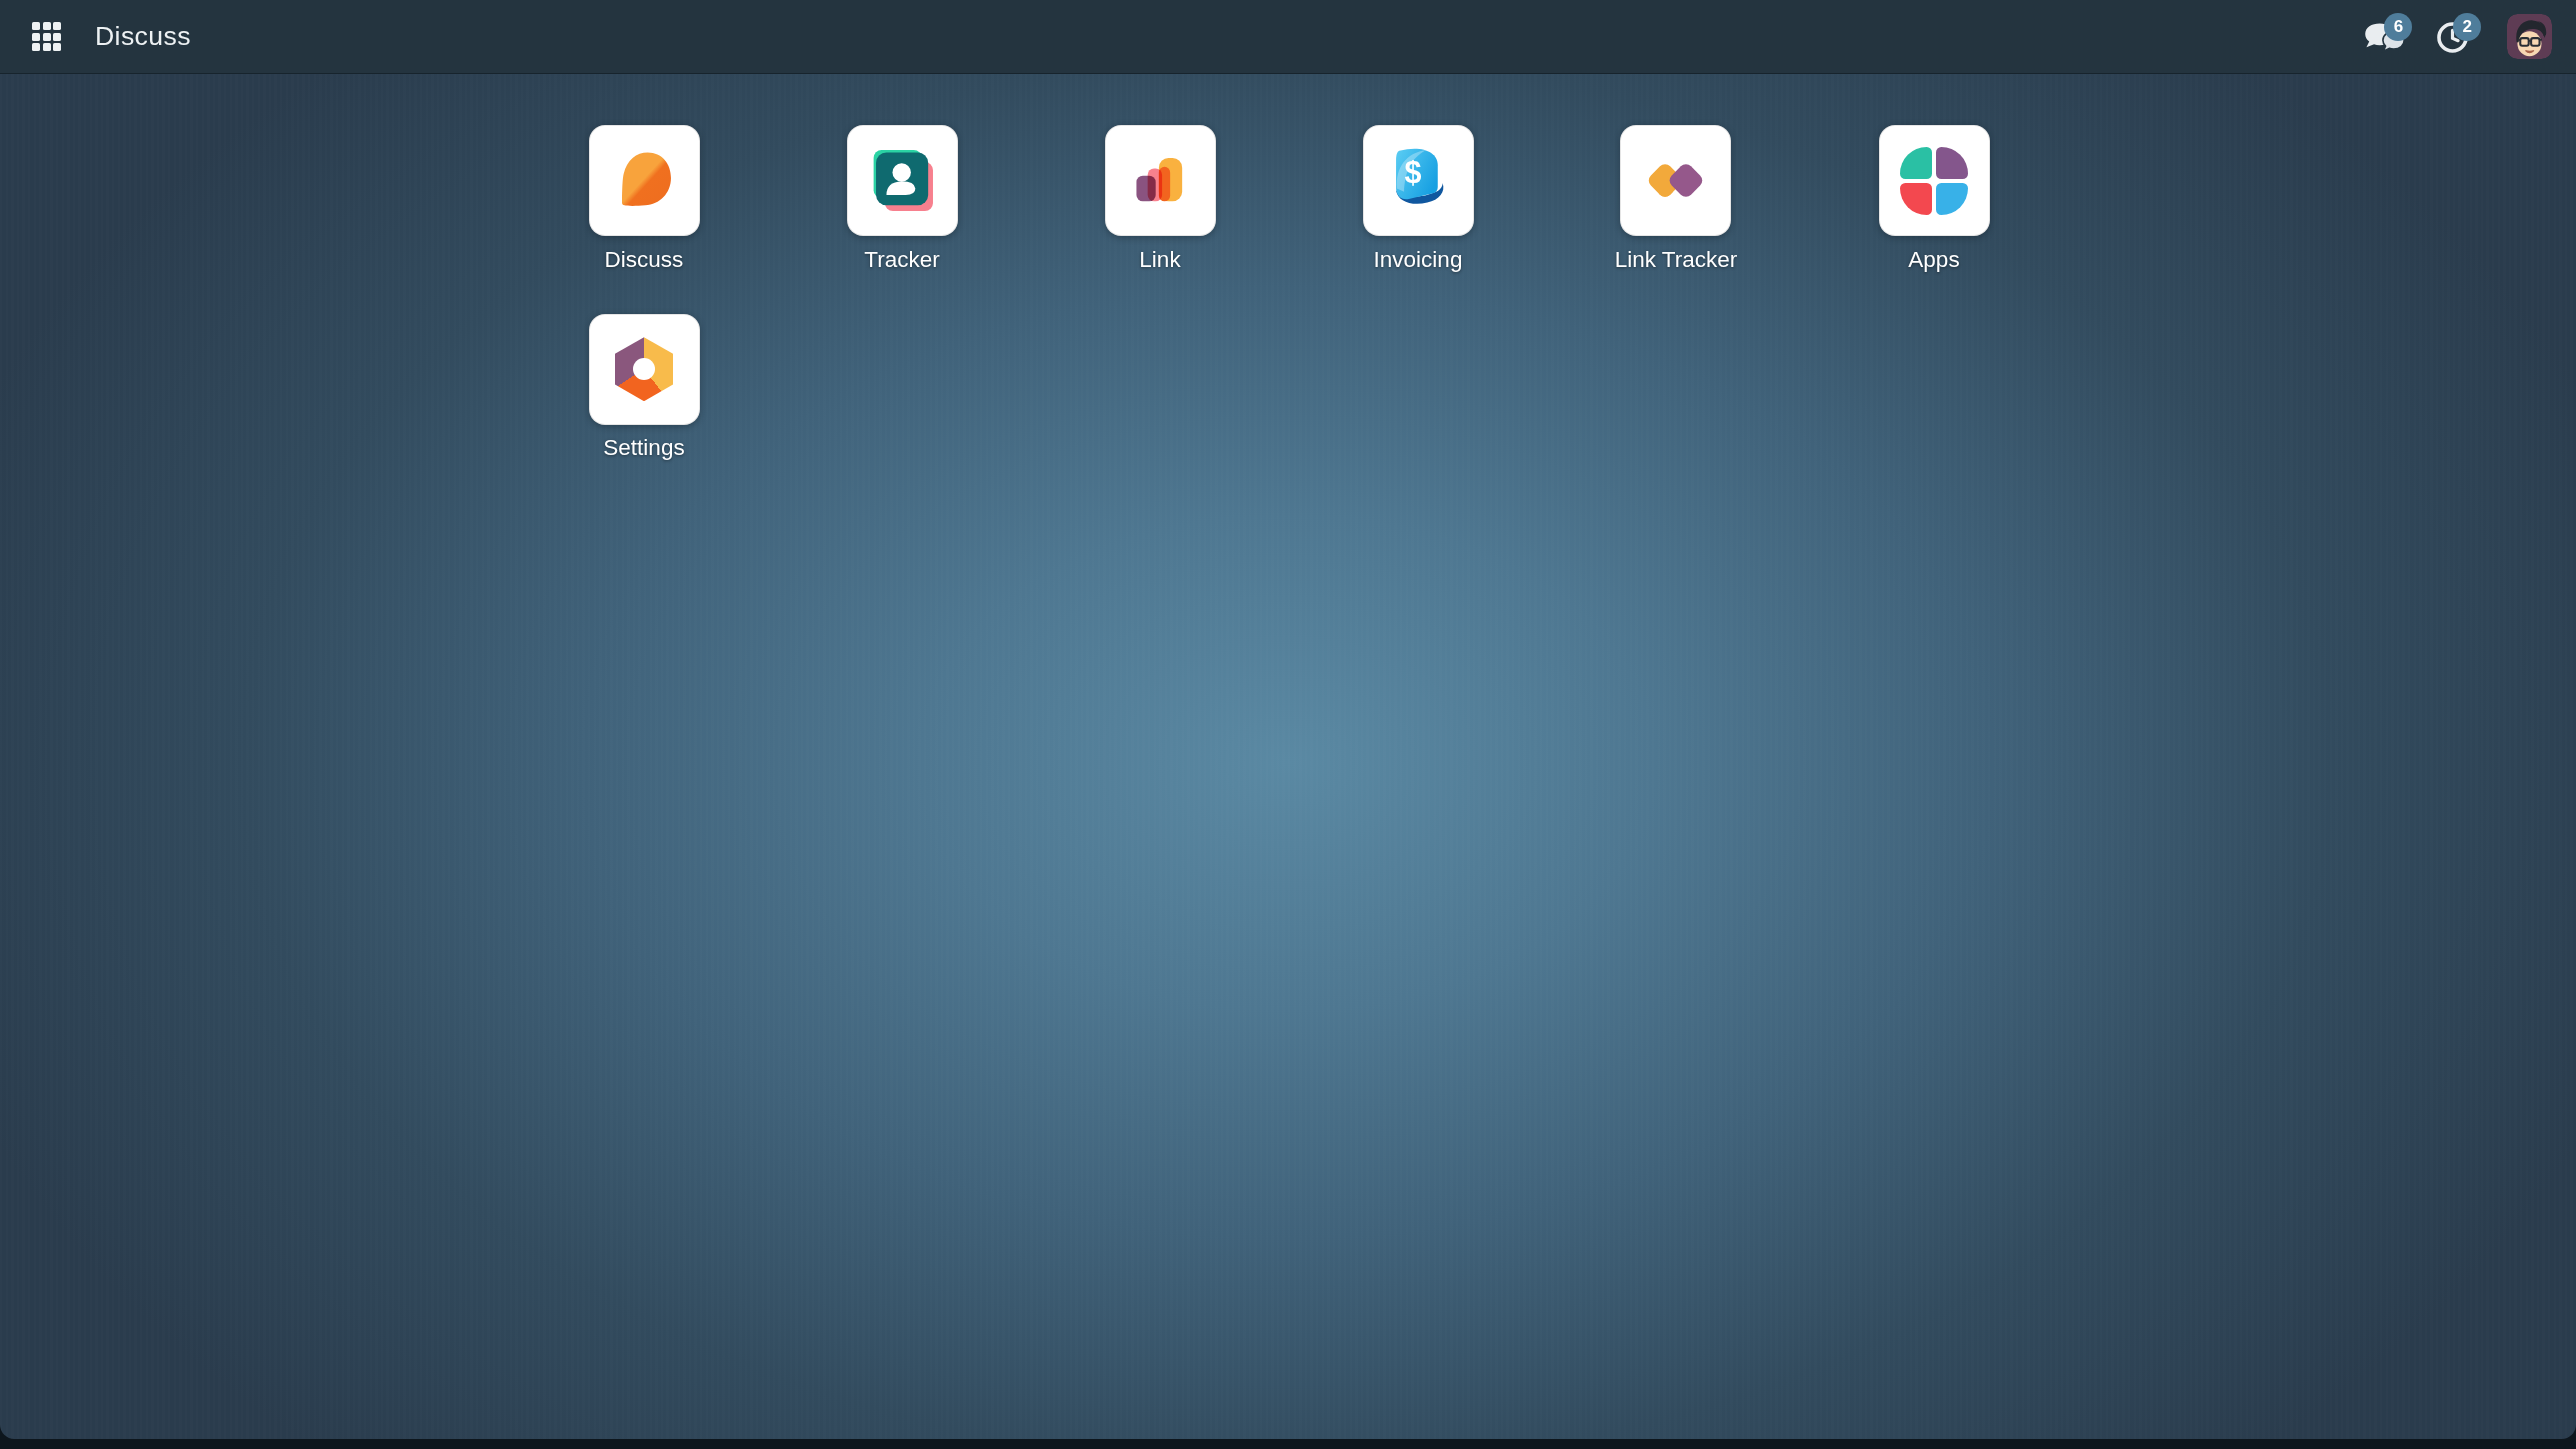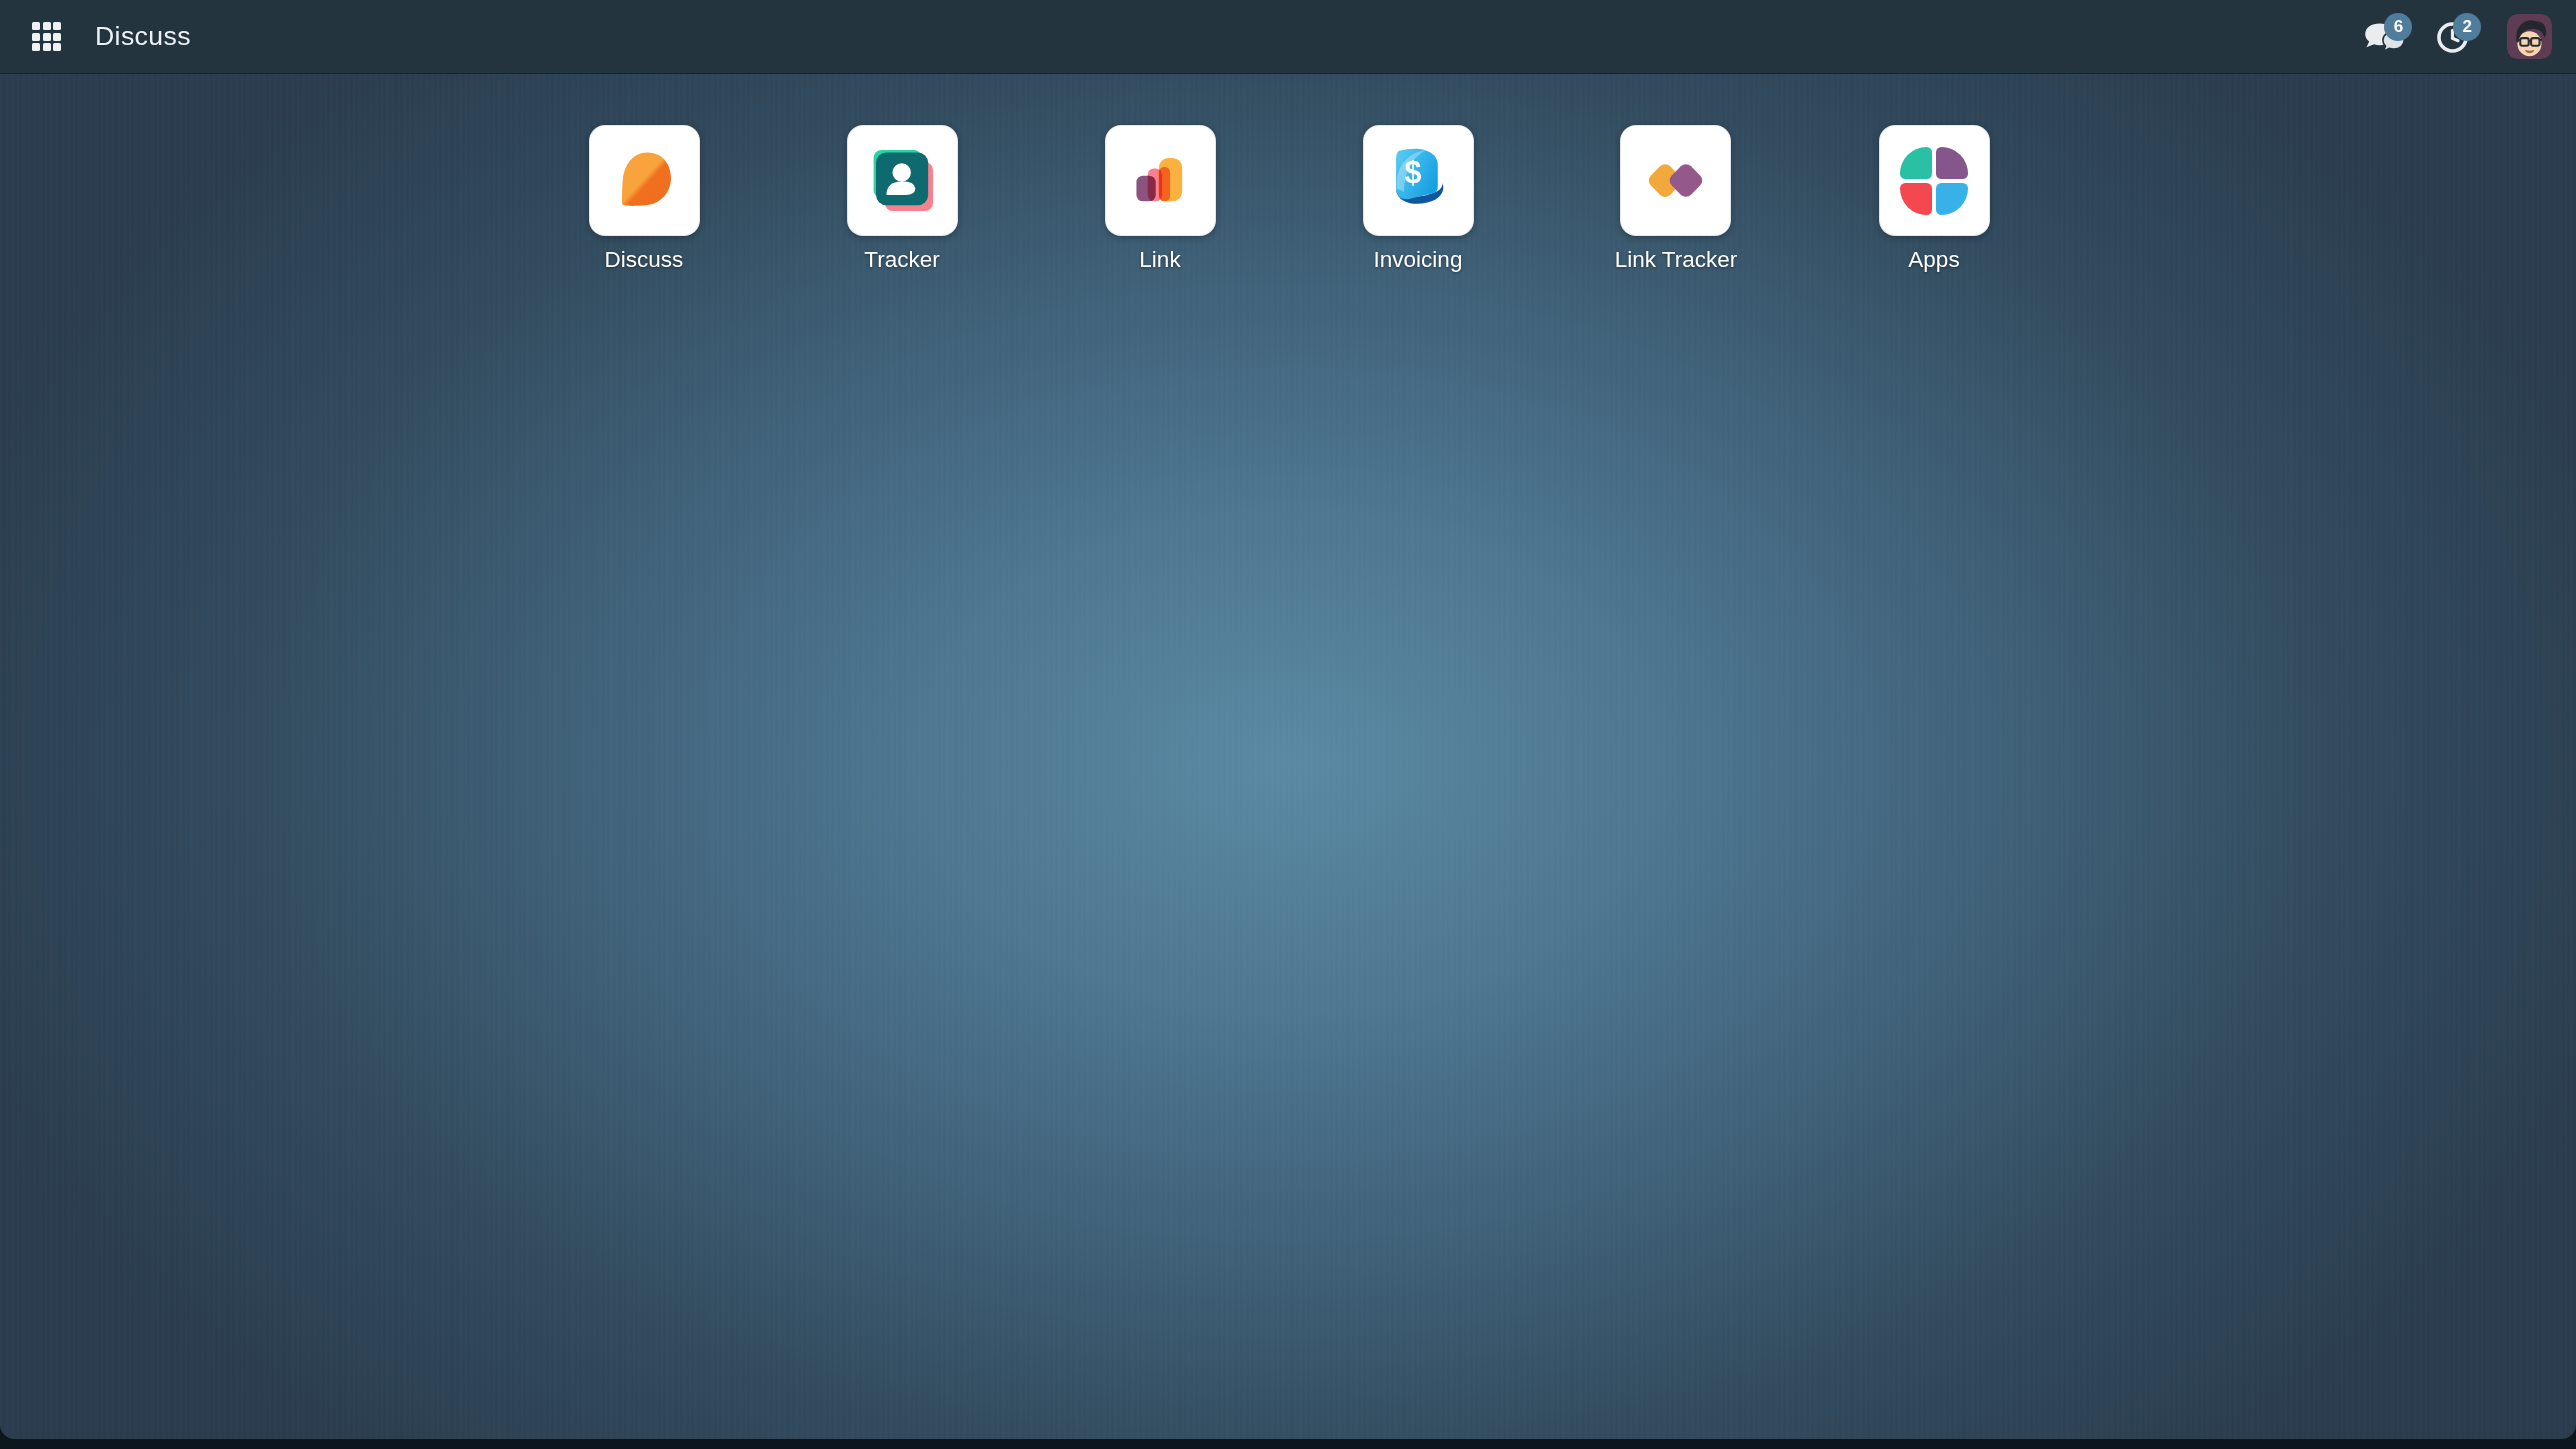--- a/index.html
+++ b/index.html
@@ -221,19 +221,25 @@
           <div class="quad-box">
             <div class="quad q-tl"></div>
             <div class="quad q-tr"></div>
             <div class="quad q-bl"></div>
             <div class="quad q-br"></div>
           </div>
         </div>
         <div class="app-label">Apps</div>
       </div>
 
+      <div class="app">
+        <div class="app-card">
+          <div class="hex"></div>
+        </div>
+        <div class="app-label">Settings</div>
+      </div>
 
     </div>
   </div>
 
   <div class="window-bottom-edge"></div>
 </div>
 
 
 </body></html>

